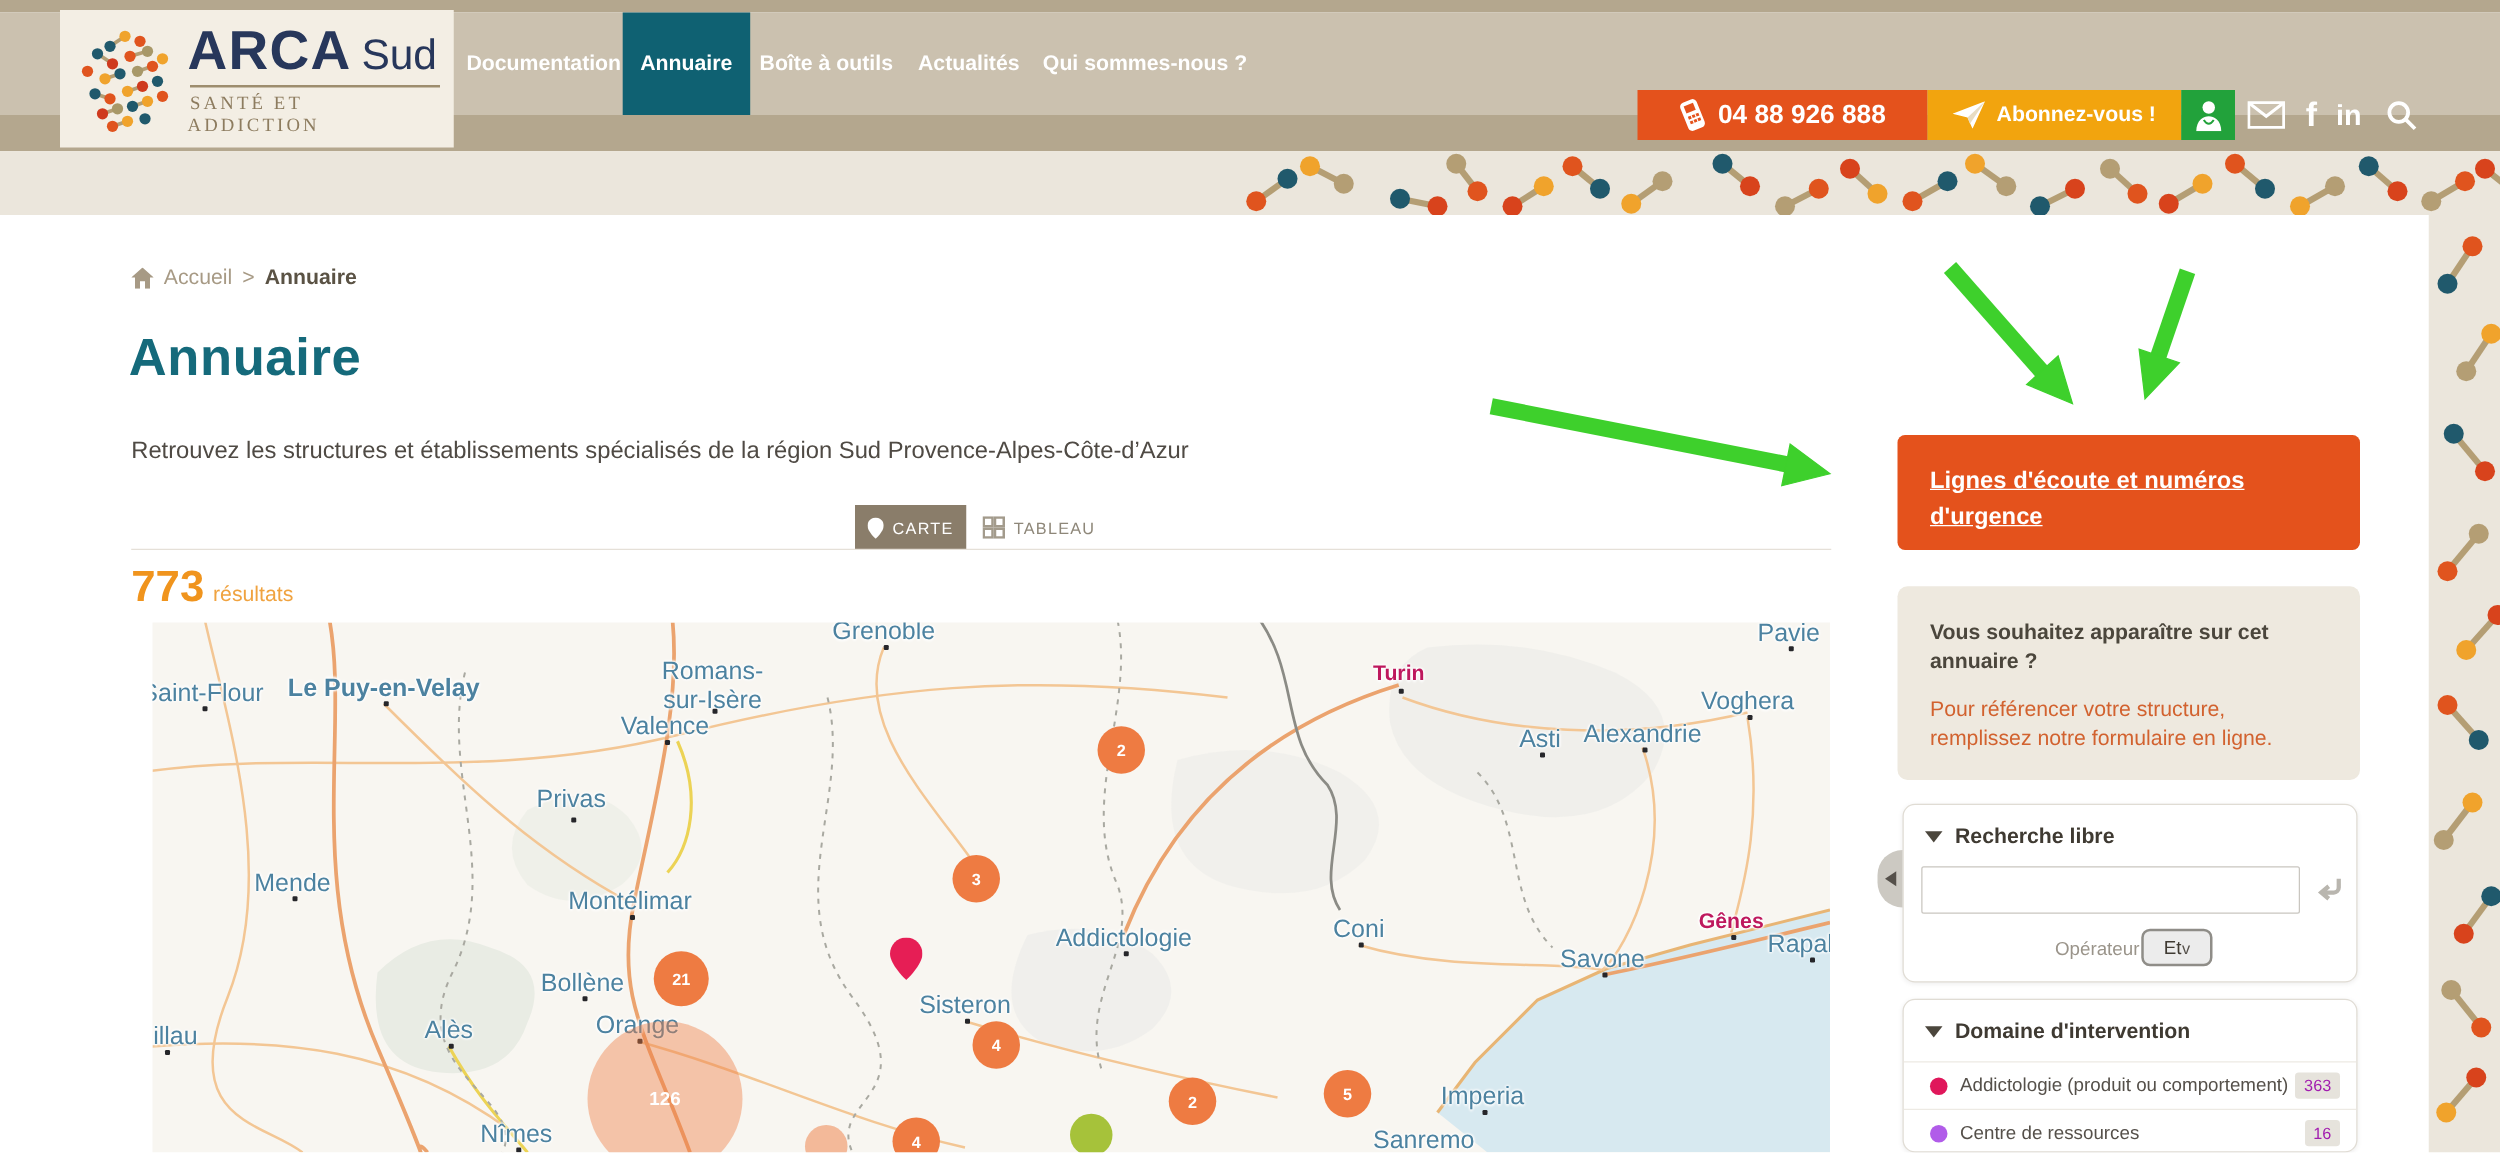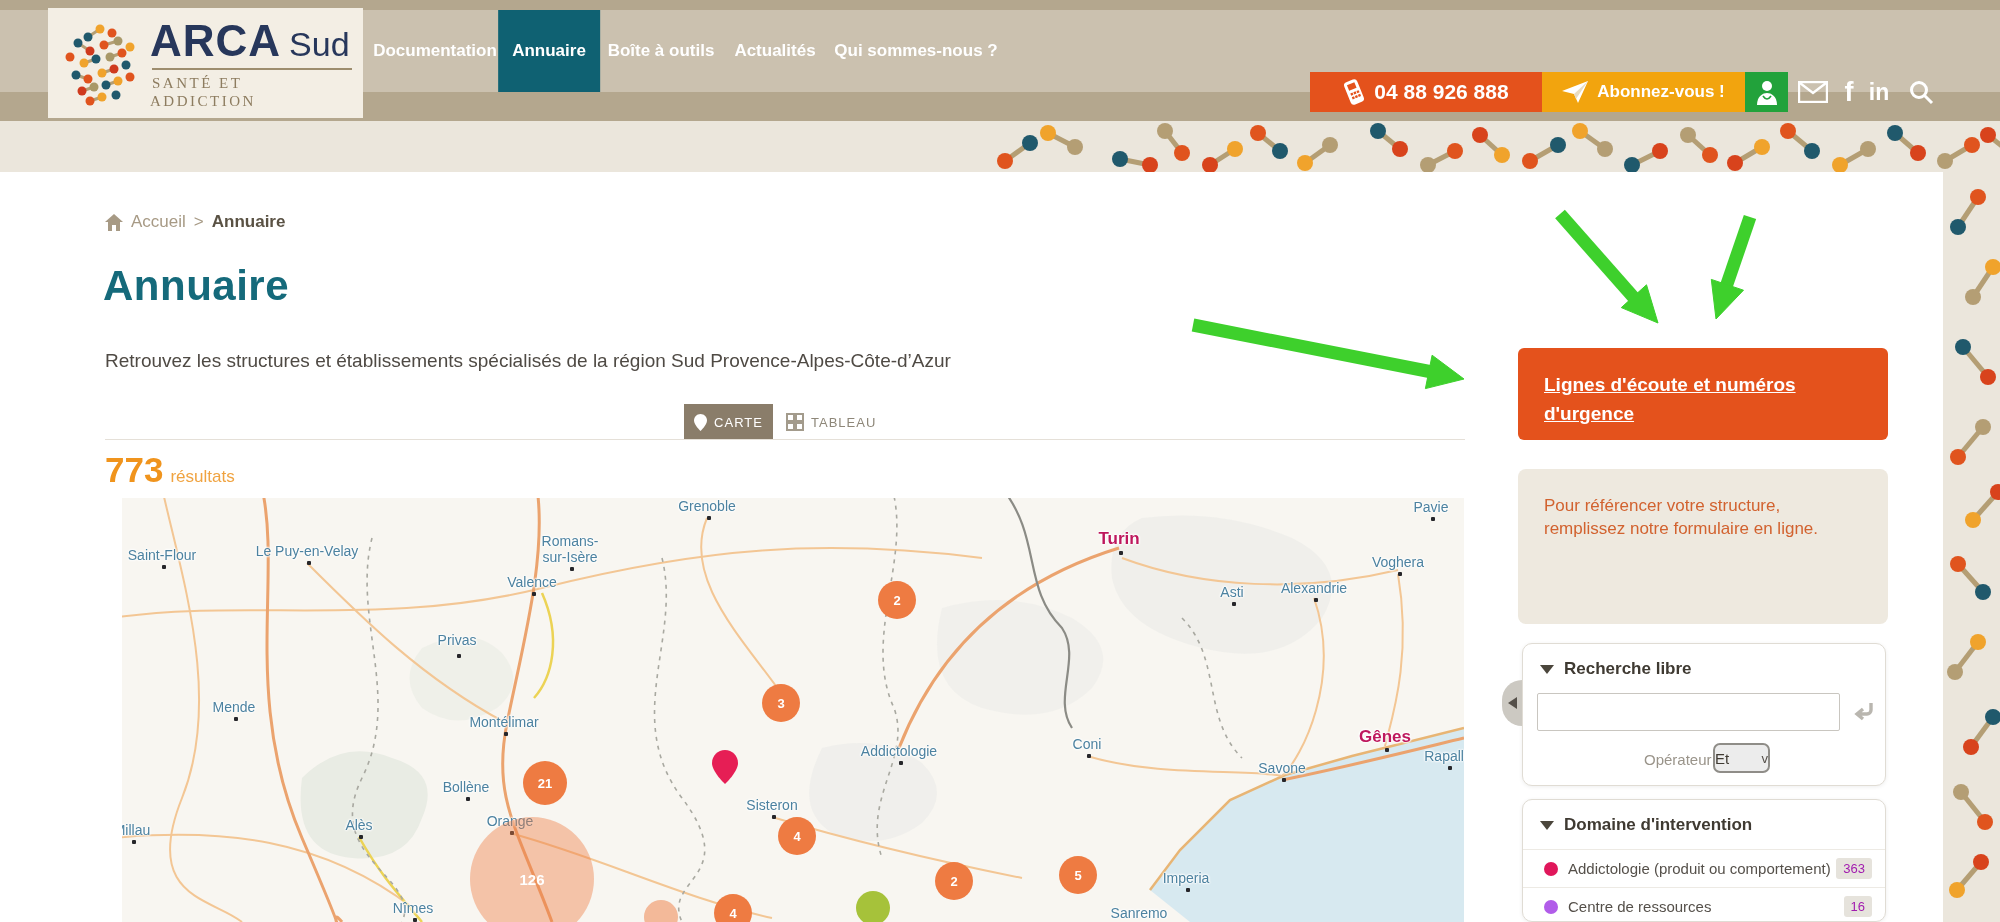--- a/index.html
+++ b/index.html
@@ -47,21 +47,21 @@
                display:flex; align-items:center; justify-content:center; gap:7px; font-size:13px; letter-spacing:1px; cursor:pointer; }
   .tab-tableau { left:786px; top:404px; height:36px; display:flex; align-items:center; gap:7px;
                  color:#8e8779; font-size:13px; letter-spacing:1px; cursor:pointer; }
   .tabs-rule { left:105px; top:439px; width:1360px; height:1px; background:#e5e0d8; }
   .results { left:105px; top:450px; display:flex; align-items:baseline; gap:7px; }
   .results-count { font-size:35px; font-weight:800; color:#f0941d; }
   .results-label { font-size:17px; color:#f0a340; }
 
   
   .map { left:122px; top:498px; width:1342px; height:424px; background:#f8f6f1; overflow:hidden; }
-  .city { position:absolute; transform:translate(-50%,-50%); font-size:14px; color:#4c82a0;
+  .city { position:absolute; transform:translate(-50%,-50%); font-size:20px; color:#4c82a0;
           white-space:pre-line; text-align:center; line-height:1.15;
           text-shadow:-1px 0 2px #fff,1px 0 2px #fff,0 1px 2px #fff,0 -1px 2px #fff; }
   .city.big { font-size:17px; font-weight:700; color:#be185d; }
   .city-dot { position:absolute; width:4px; height:4px; background:#26262a; border-radius:1px; transform:translate(-50%,-50%); }
   .marker { position:absolute; transform:translate(-50%,-50%); border-radius:50%;
             display:flex; align-items:center; justify-content:center;
             color:#fff; font-size:13px; font-weight:700; cursor:pointer; }
 
   
   .btn-emergency { left:1518px; top:348px; width:370px; height:92px; background:#e4521c; border-radius:6px;
@@ -77,21 +77,21 @@
   .panel-domain { top:799px; height:123px; overflow:hidden; }
   .panel-head { display:flex; align-items:center; gap:10px; padding:15px 0 0 17px;
                 font-size:17px; font-weight:700; color:#3f3a32; cursor:pointer; }
   .tri-down { width:0; height:0; border-left:7px solid transparent; border-right:7px solid transparent; border-top:9px solid #4b463c; }
   .search-input { position:absolute; left:14px; top:49px; width:303px; height:38px; border:1px solid #c9c6c0; border-radius:2px;
                   font-size:15px; padding:0 8px; font-family:"Liberation Sans",sans-serif; }
   .return-ic { position:absolute; left:328px; top:57px; }
   .op-row { position:absolute; left:0; top:99px; width:100%; }
   .op-label { position:absolute; left:121px; top:8px; font-size:15px; color:#9a948a; }
   .op-select { position:absolute; left:190px; top:0; width:57px; height:30px; background:#ececec; border:2px solid #8f8d88;
-               border-radius:7px; display:flex; align-items:center; justify-content:space-between; padding:0 0; cursor:pointer; }
+               border-radius:7px; display:flex; align-items:center; justify-content:space-between; padding:0 16px; cursor:pointer; }
   .op-select .val { font-size:15px; color:#3f3a32; }
   .op-select .chev { font-size:13px; color:#55504a; }
   .panel-handle { left:1502px; top:680px; width:20px; height:46px; background:#ccc9c2; border-radius:23px 0 0 23px;
                   display:flex; align-items:center; justify-content:center; cursor:pointer; }
   .handle-tri { width:0; height:0; border-top:6px solid transparent; border-bottom:6px solid transparent; border-right:9px solid #55504a; }
 
   .domain-row { position:absolute; left:0; width:100%; height:38px; border-top:1px solid #edeae4;
                 display:flex; align-items:center; cursor:pointer; }
   .domain-dot { width:14px; height:14px; border-radius:50%; margin:0 10px 0 21px; flex:0 0 auto; }
   .domain-label { font-size:15px; color:#55504a; flex:1 1 auto; }
@@ -418,21 +418,21 @@
       <div class="city-dot" style="left: 587px; top: 20px;"></div>
       <div class="city" style="left: 1309px; top: 9px;">Pavie</div>
       <div class="city-dot" style="left: 1311px; top: 21px;"></div>
       <div class="city big" style="left: 997px; top: 41px;">Turin</div>
       <div class="city-dot" style="left: 999px; top: 55px;"></div>
       <div class="city" style="left: 448px; top: 51px;">Romans-
 sur-Isère</div>
       <div class="city-dot" style="left: 450px; top: 71px;"></div>
       <div class="city" style="left: 40px; top: 57px;">Saint-Flour</div>
       <div class="city-dot" style="left: 42px; top: 69px;"></div>
-      <div class="city" style="left: 185px; top: 53px;">Le Puy-en-Velay</div>
+      <div class="city" style="left: 185px; top: 53px; font-weight: bold;">Le Puy-en-Velay</div>
       <div class="city-dot" style="left: 187px; top: 65px;"></div>
       <div class="city" style="left: 410px; top: 84px;">Valence</div>
       <div class="city-dot" style="left: 412px; top: 96px;"></div>
       <div class="city" style="left: 1110px; top: 94px;">Asti</div>
       <div class="city-dot" style="left: 1112px; top: 106px;"></div>
       <div class="city" style="left: 1192px; top: 90px;">Alexandrie</div>
       <div class="city-dot" style="left: 1194px; top: 102px;"></div>
       <div class="city" style="left: 1276px; top: 64px;">Voghera</div>
       <div class="city-dot" style="left: 1278px; top: 76px;"></div>
       <div class="city" style="left: 335px; top: 142px;">Privas</div>
@@ -495,20 +495,21 @@
     <line x1="570" y1="17" x2="546" y2="87" stroke-width="13"></line>
     <polygon points="536,119 531.3,79.4 563.5,90.2" stroke-width="1"></polygon>
   </g>
 </svg>
 
 <div class="abs btn-emergency">
   <span>Lignes d'écoute et numéros d'urgence</span>
 </div>
 
 <div class="abs appear-box">
+  <div class="appear-title">Vous souhaitez apparaître sur cet annuaire ?</div>
   <div class="appear-link">Pour référencer votre structure, remplissez notre formulaire en ligne.</div>
 </div>
 
 <div class="abs panel panel-search">
   <div class="panel-head">
     <span class="tri-down"></span>
     <span>Recherche libre</span>
   </div>
   <input class="search-input" type="text" value="" style="">
   <span class="return-ic">

